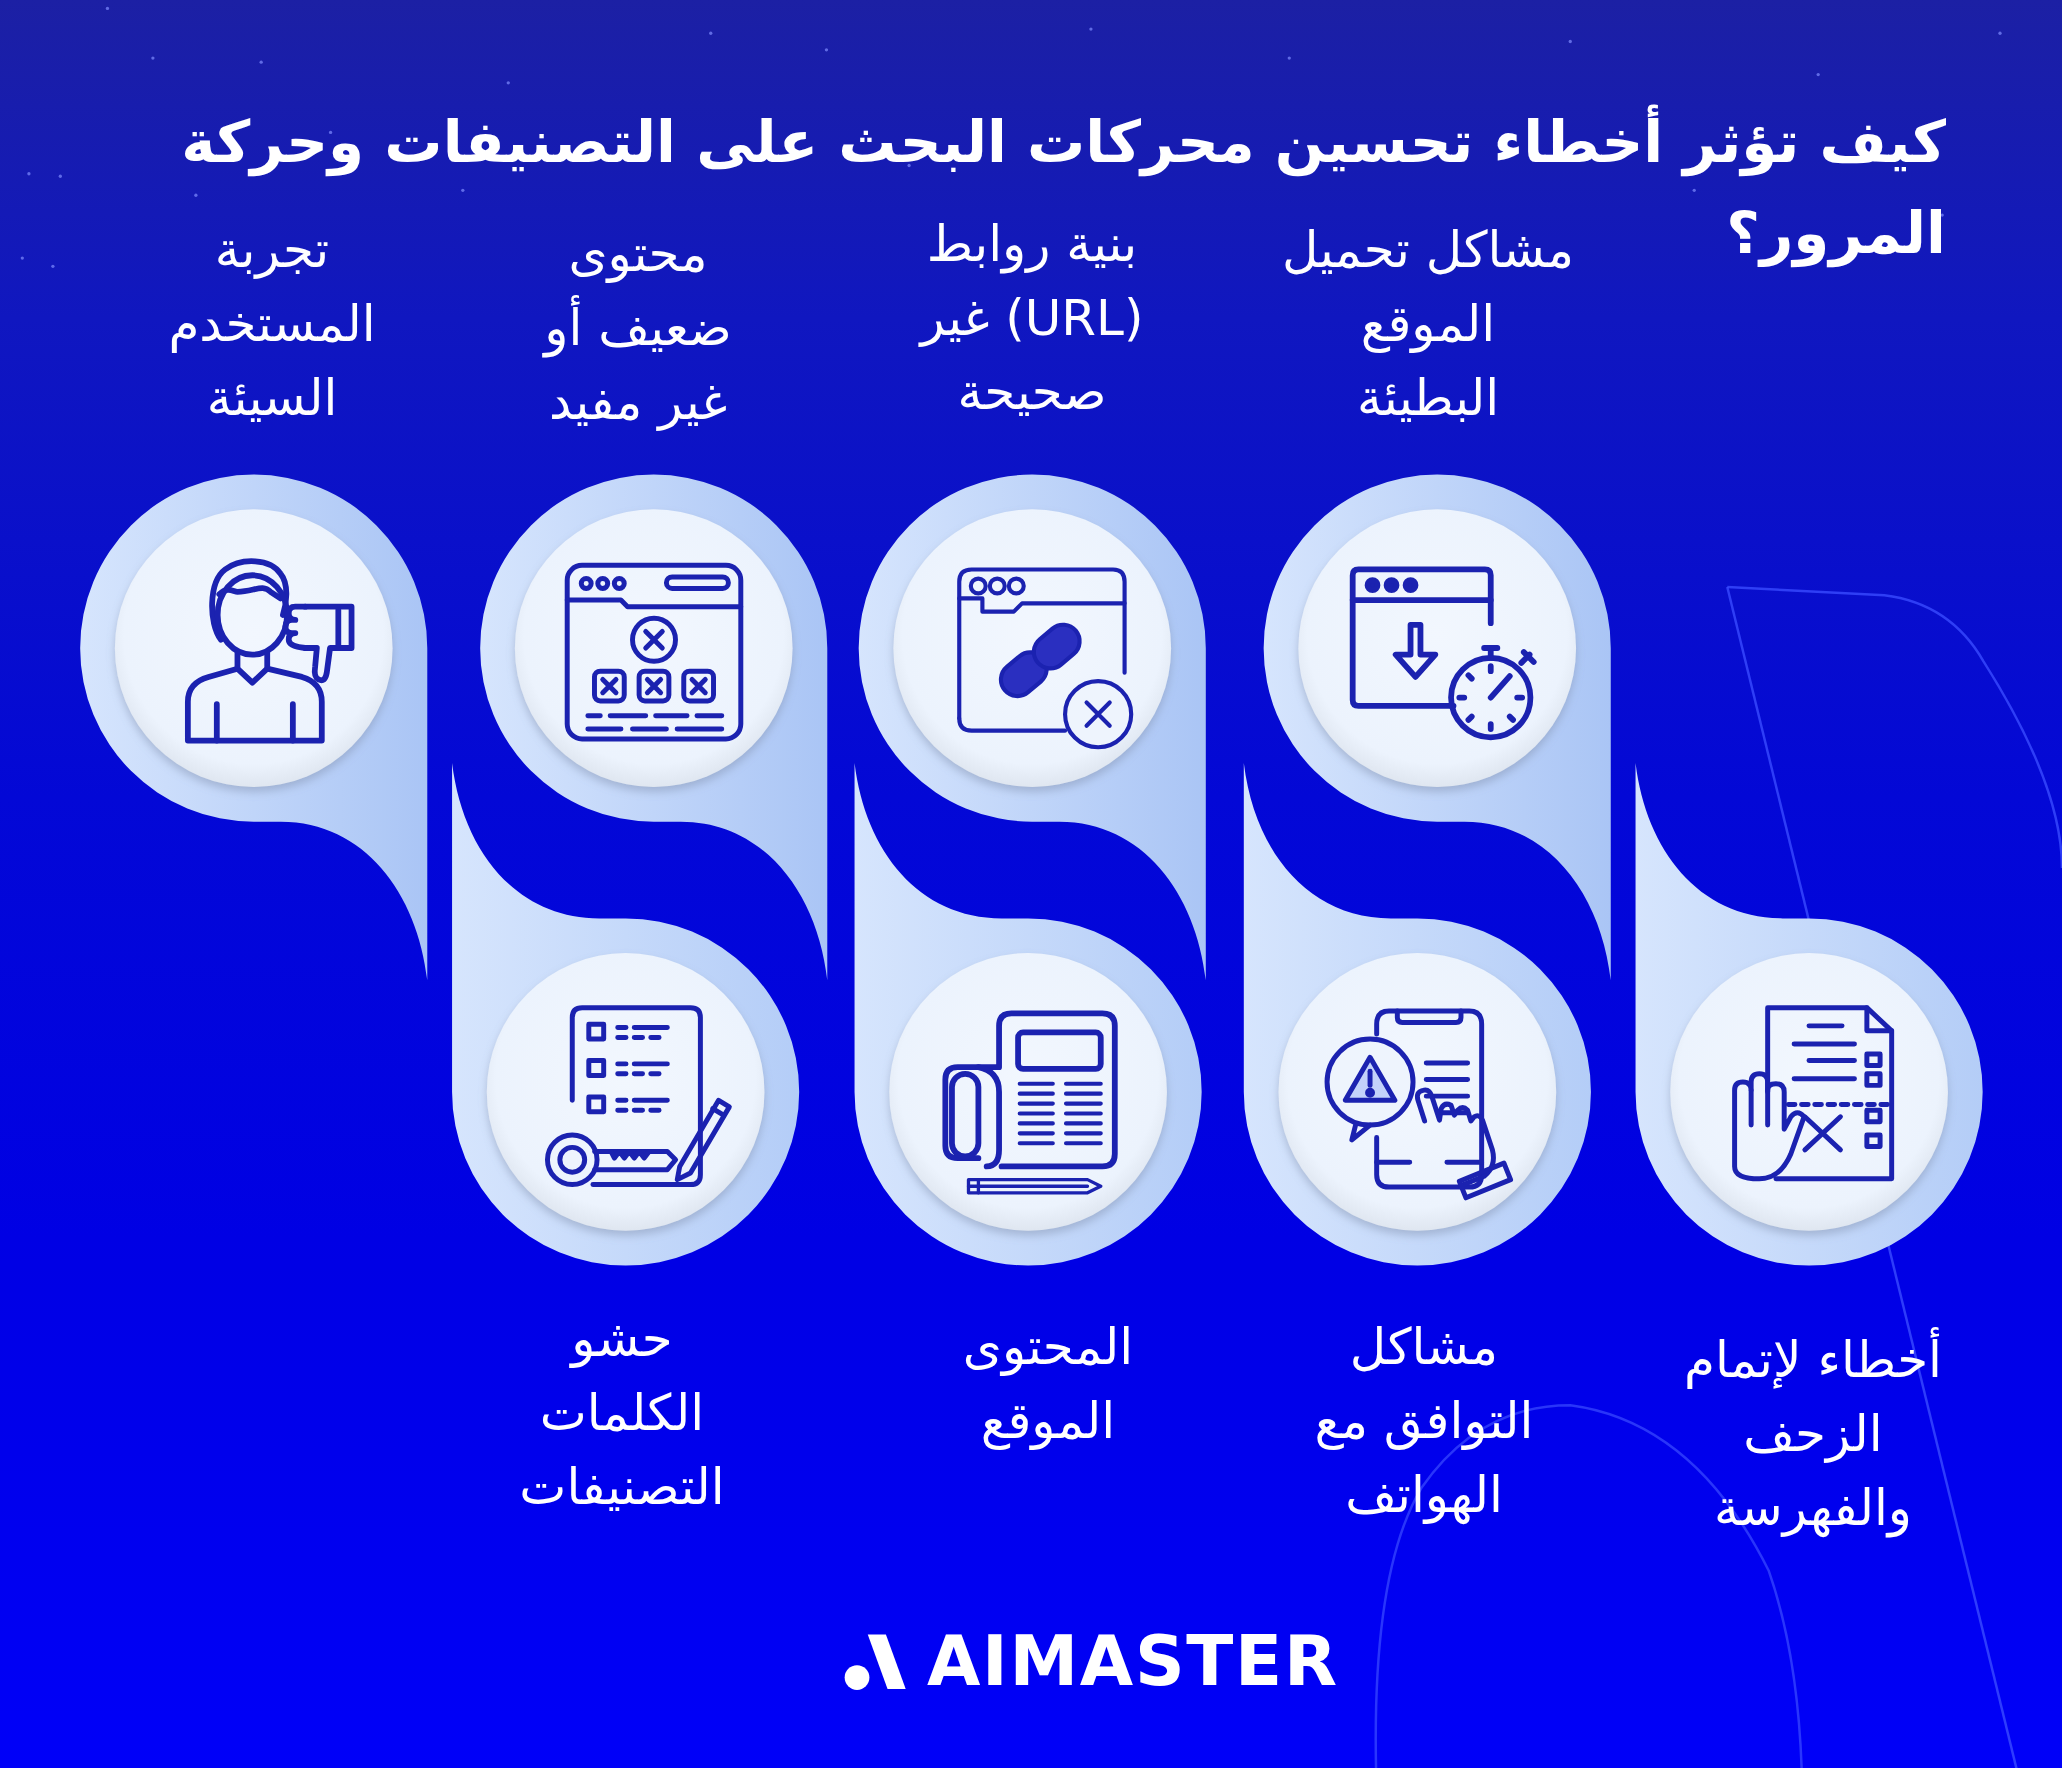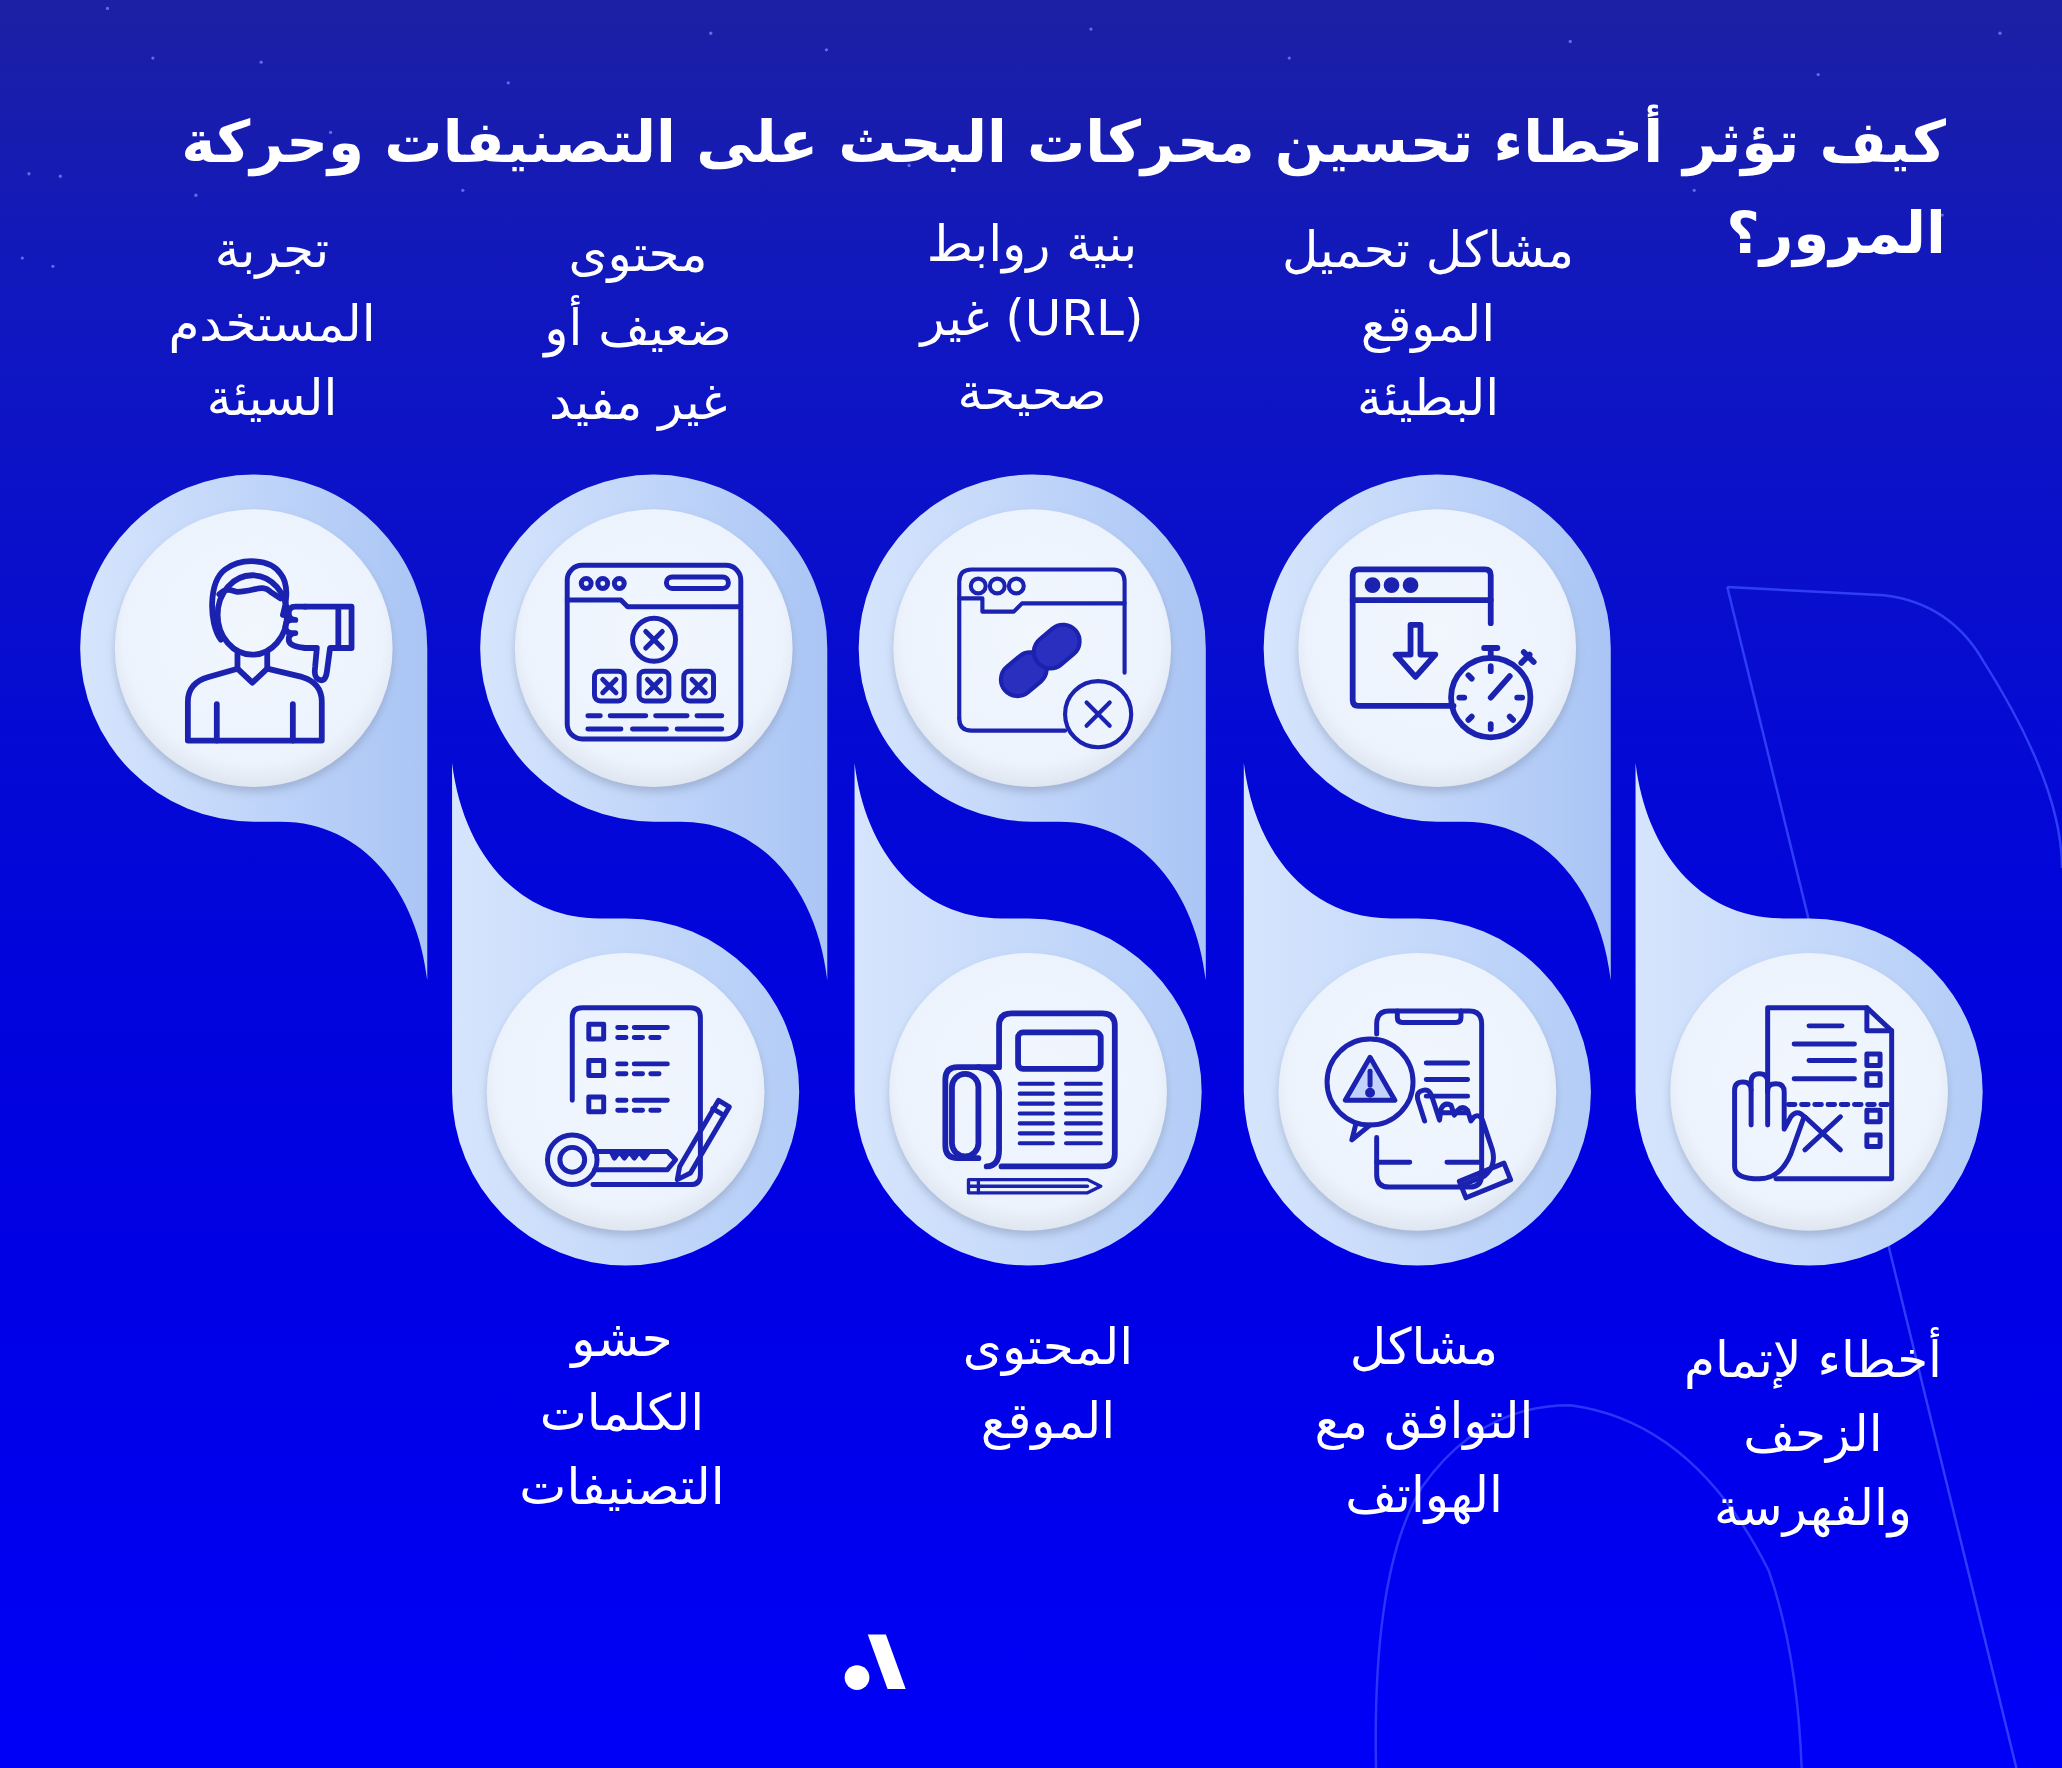--- a/index.html
+++ b/index.html
@@ -290,14 +290,15 @@
 الزحف
 والفهرسة</div>
 
 <div class="logo">
   <span class="logo-mark">
     <svg width="66" height="66" viewBox="0 0 80 80">
       <circle cx="17" cy="60" r="15" fill="#ffffff"></circle>
       <path d="M30 8 L52 8 L76 74 L54 74 Z" fill="#ffffff"></path>
     </svg>
   </span>
+  <span class="logo-text">AIMASTER</span>
 </div>
 
 
 </body></html>

